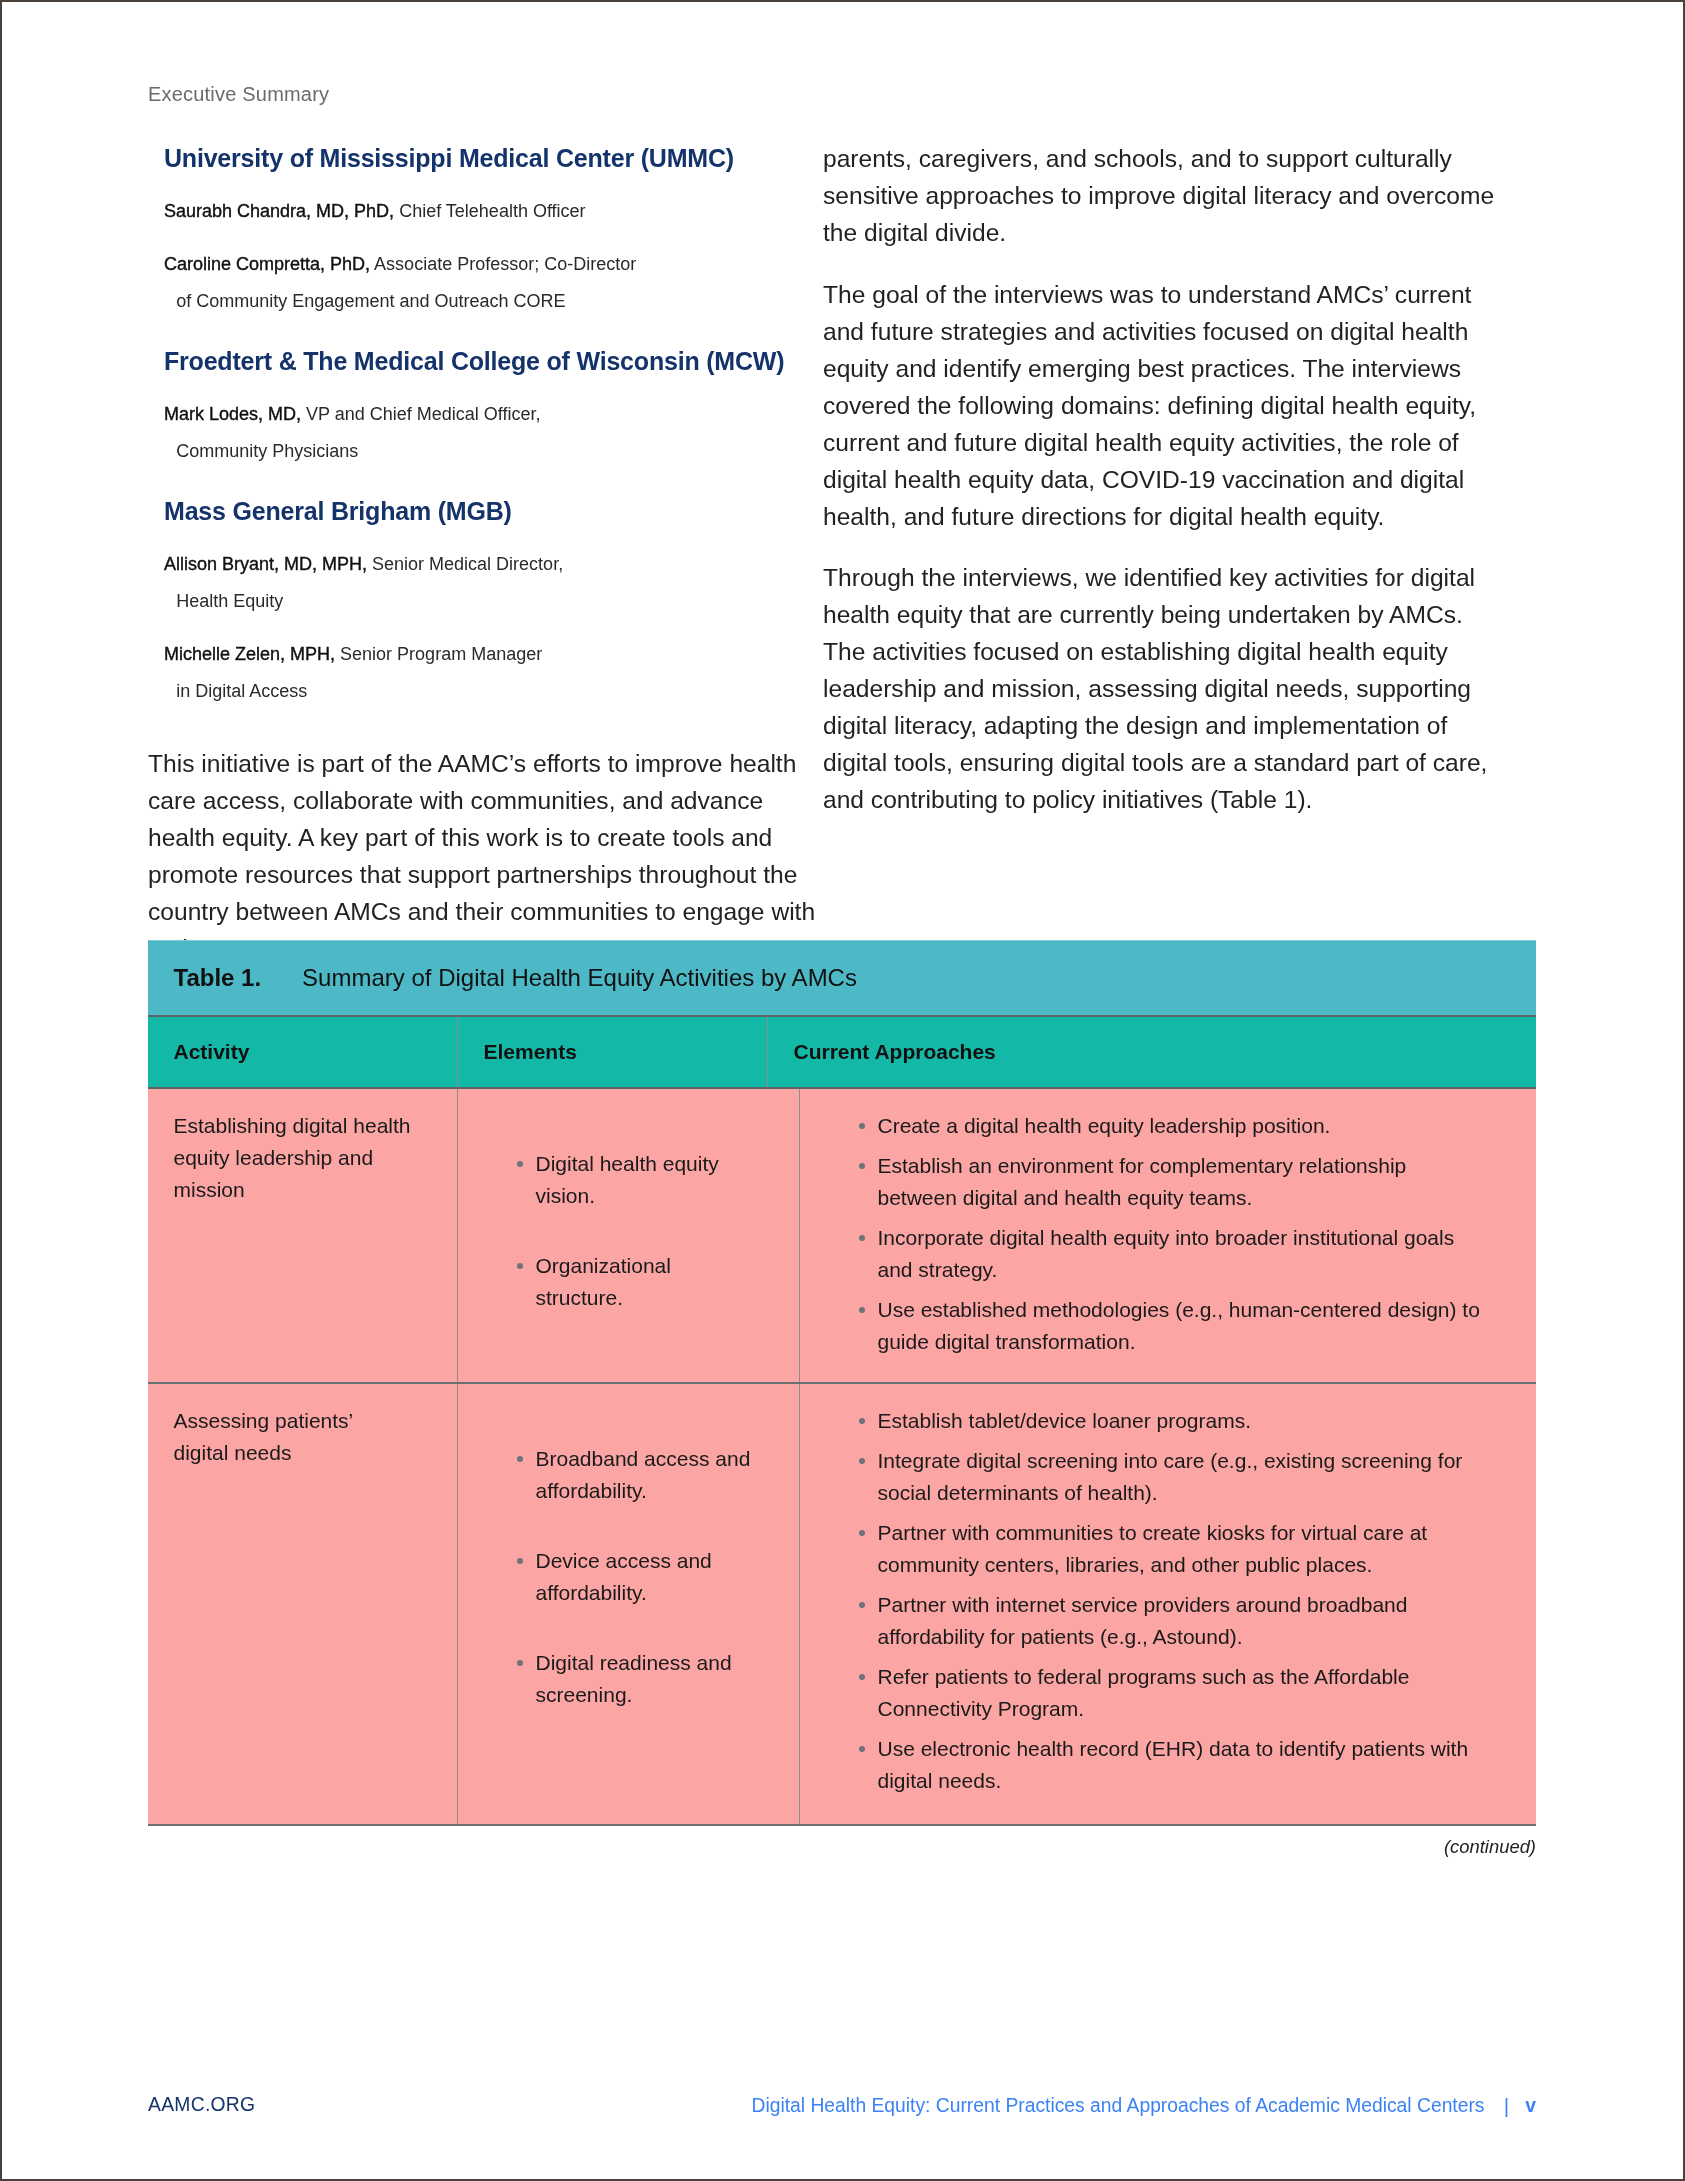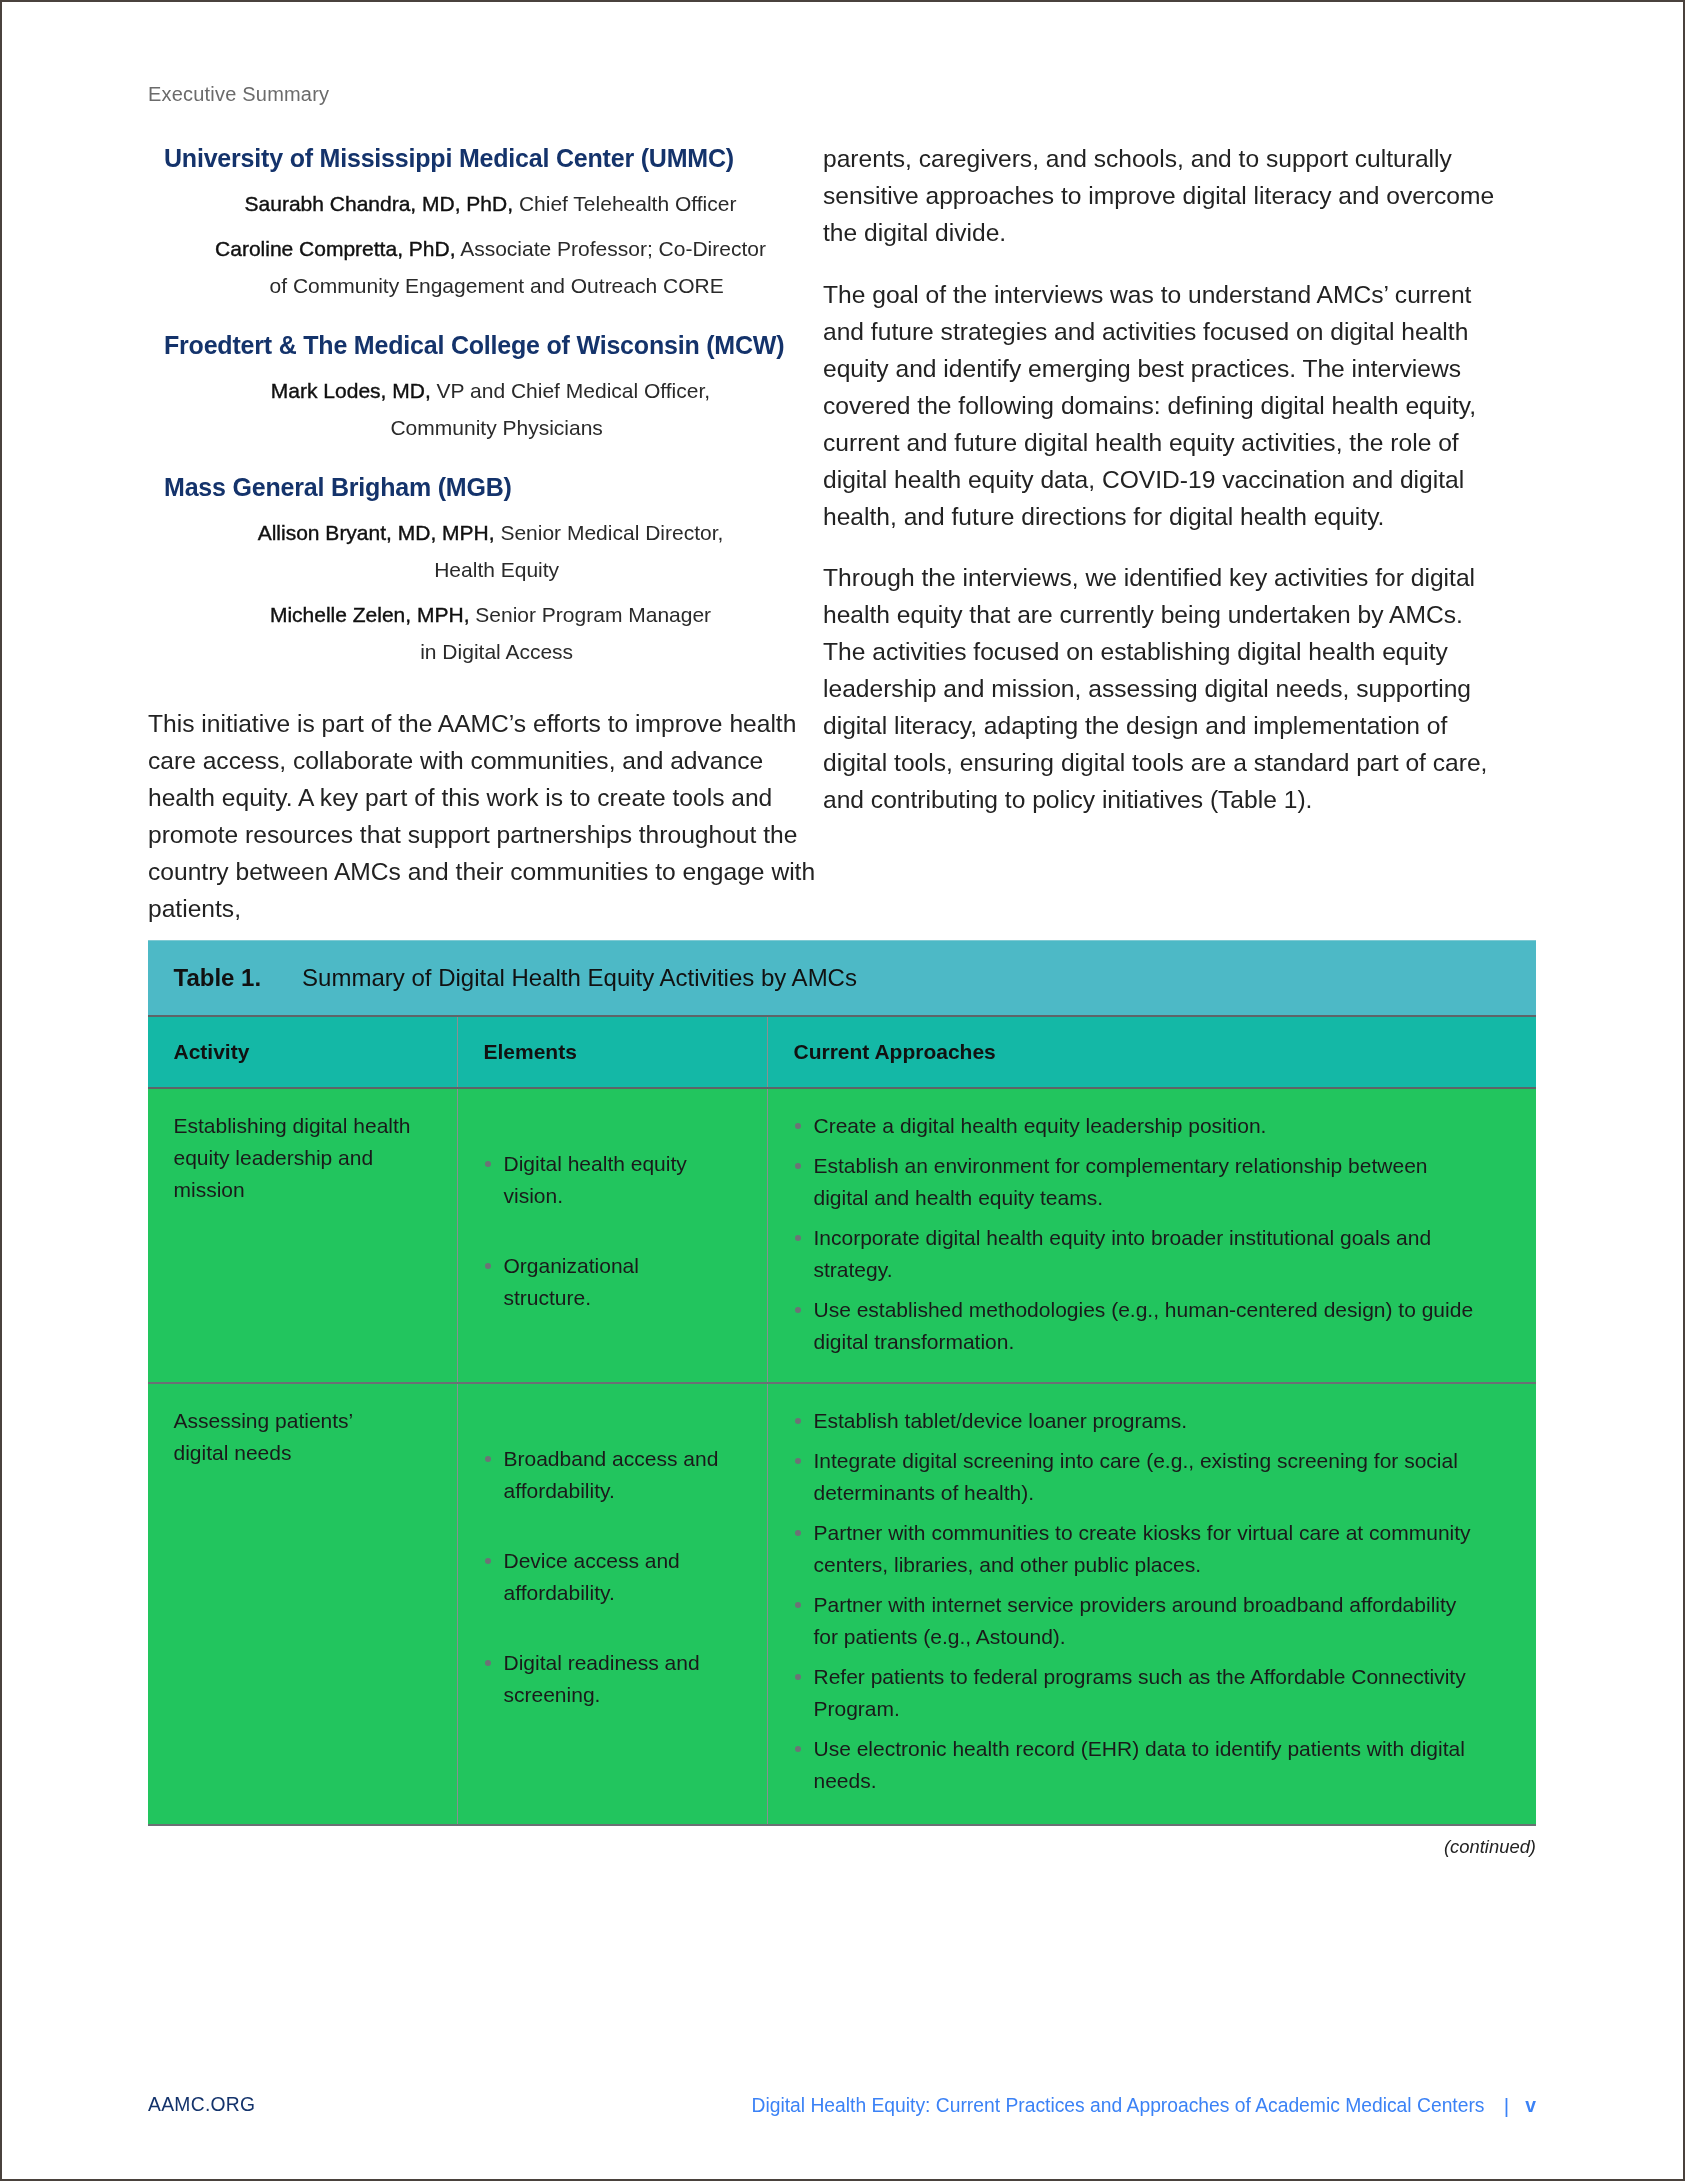--- a/index.html
+++ b/index.html
@@ -15,21 +15,21 @@
     position:absolute; left:148px; top:83px; font-size:20px; color:#6b6b6b;
     letter-spacing:0.2px;
   }
   .col { position:absolute; top:140px; }
   .col-left { left:148px; width:685px; }
   .col-right { left:823px; width:676px; }
   .org-heading {
     color:#14336b; font-size:25px; font-weight:bold; margin:0 0 7px 16px;
     line-height:37px; letter-spacing:-0.2px;
   }
-  .person { font-size:21px; line-height:37px; margin:8px; color:#1a1a1a;text-align:center; }
+  .person { font-size:18px; line-height:37px; margin:16px; color:#1a1a1a; }
   .person .pname { font-weight:normal; color:#111; -webkit-text-stroke:0.4px #111; }
   .person .ptitle { color:#2a2a2a; }
   .person .cont { display:block; padding-left:12.3px; }
   .org-block { margin-bottom:23px; }
   .para { font-size:24.6px; line-height:37px; margin:0 0 24.6px 0; color:#222; }
   .col-left .para { margin-top:35px; }
 
   .table-wrap { position:absolute; left:148px; top:940px; width:1388px; }
   .t-title {
     background:#4db9c6; height:74px; display:flex; align-items:center;
@@ -41,21 +41,21 @@
   .t-head {
     background:#14b8a6; height:70px; display:flex;
     border-top:2.6px solid #5f6468; border-bottom:2.6px solid #5f6468;
   }
   .t-head .cell { display:flex; align-items:center; font-weight:bold; font-size:21px; color:#111; }
   .cell { box-sizing:border-box; padding-left:25.5px; }
   .c1 { width:310px; border-right:1.3px solid #8a8f93; }
   .c2 { width:310px; border-right:1.3px solid #8a8f93; }
   .c3 { flex:1; }
   .t-row {
-    background:#22c55e; display:flex; border-bottom:2.2px solid #6b7075;
+    background:#fca5a5; display:flex; border-bottom:2.2px solid #6b7075;gap:32px;
   }
   .t-row .cell { padding-top:21px; padding-bottom:17.6px; font-size:21px; line-height:32px; color:#1a1a1a; }
   .row1 { height:295px; box-sizing:border-box; }
   .row2 { height:442px; box-sizing:border-box; }
   .blist { list-style:none; margin:0; padding:0; }
   .blist li { position:relative; padding-left:20px; margin-bottom:8px; }
   .blist li::before {
     content:""; position:absolute; left:1.8px; top:13px; width:6.1px; height:6.1px;
     border-radius:50%; background:#6d7276;
   }

